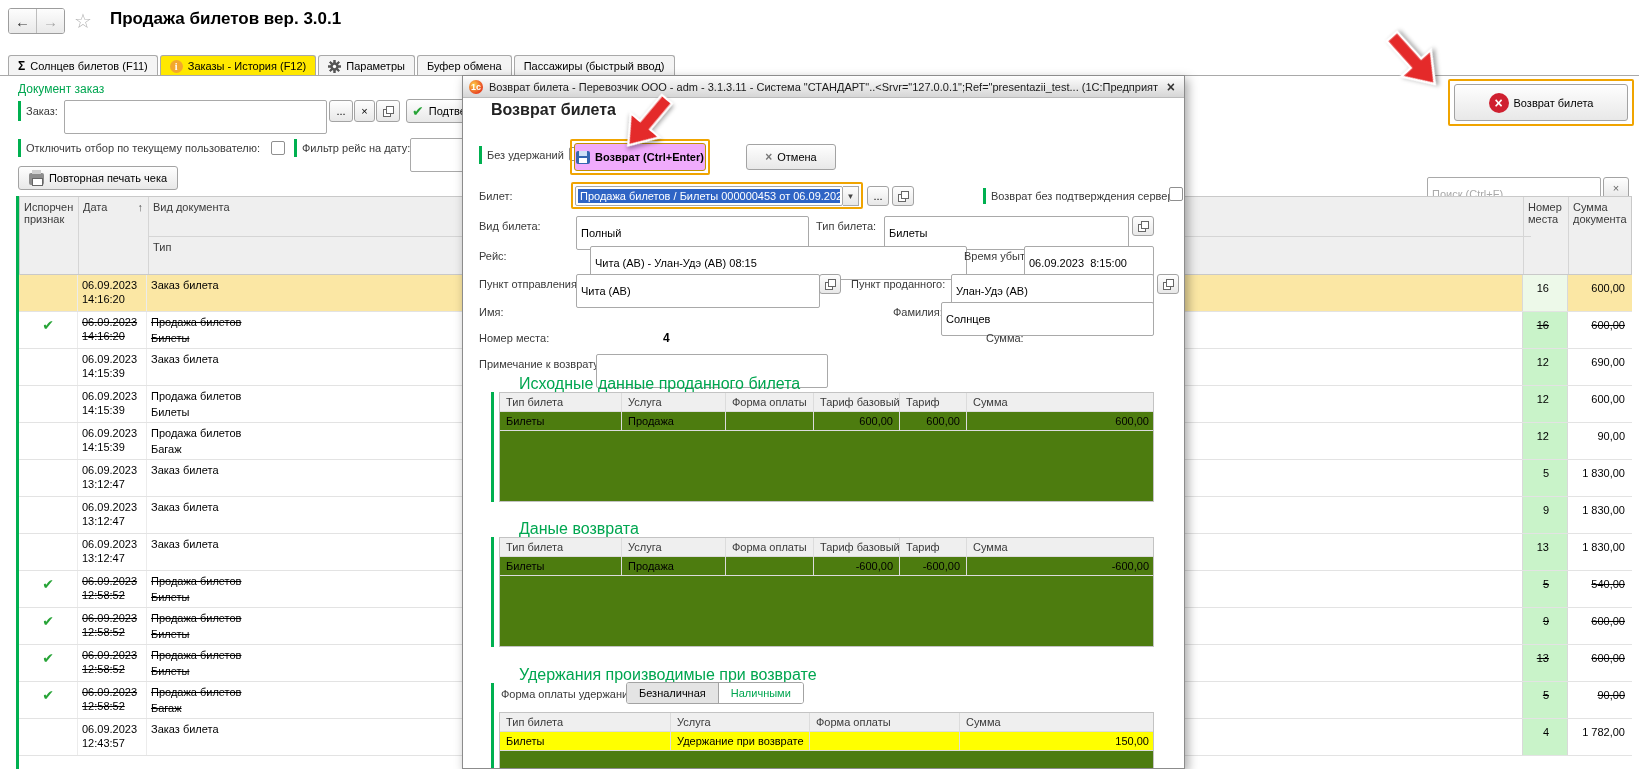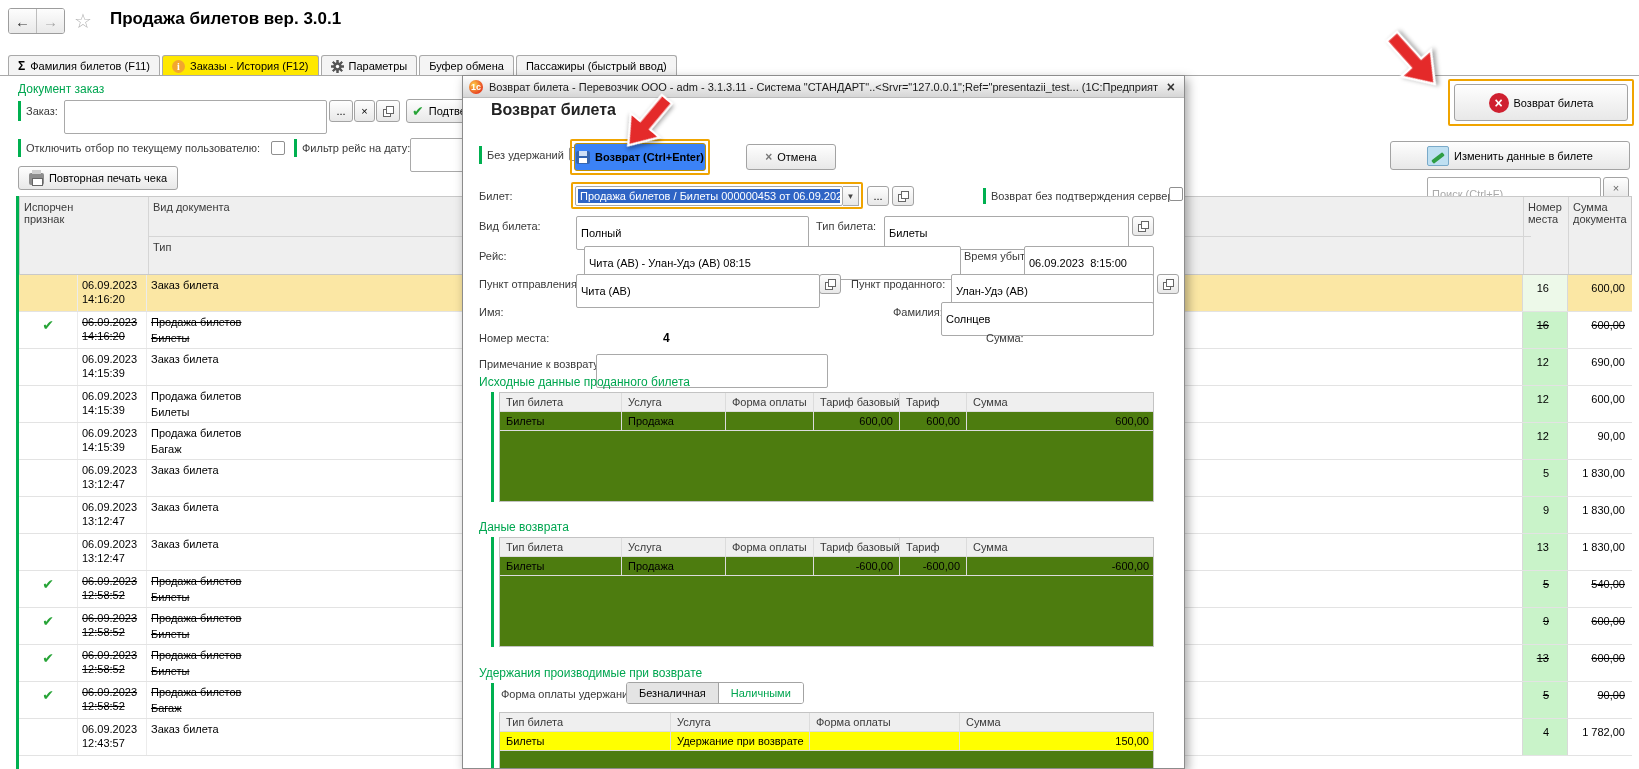--- a/index.html
+++ b/index.html
@@ -78,34 +78,34 @@
           border:1px solid #8c8c8c;box-shadow:3px 4px 10px rgba(0,0,0,.35);z-index:10;box-sizing:border-box;overflow:hidden;}
   .dlg-titlebar{position:absolute;left:0;top:0;width:100%;height:22px;
                 background:linear-gradient(#fefefe,#d6d6d6);border-bottom:1px solid #bbb;box-sizing:border-box;
                 display:flex;align-items:center;padding:0 6px;gap:6px;}
   .onec-icon{width:14px;height:14px;border-radius:50%;flex:0 0 14px;
              background:radial-gradient(circle at 35% 35%,#ffd24a,#e63c1e 75%);
              color:#fff;font-size:9px;font-weight:700;display:flex;align-items:center;justify-content:center;}
   .dlg-title{flex:1;overflow:hidden;white-space:nowrap;text-overflow:clip;color:#1a1a1a;}
   .dlg-close{flex:0 0 auto;font-size:14px;font-weight:700;color:#333;cursor:pointer;padding:0 3px;}
   .dlg-heading{position:absolute;left:28px;top:25px;font-size:16px;font-weight:600;color:#222;}
-  .yellow-btn{background:#3b82f6;border:1px solid #c29200;font-weight:700;}
+  .yellow-btn{background:#f0abfc;border:1px solid #c29200;font-weight:700;}
   .floppy{width:14px;height:13px;position:relative;background:#3566b0;border-radius:2px;flex:0 0 14px;}
   .floppy:before{content:"";position:absolute;left:3px;top:0;width:8px;height:5px;background:#cfe0f5;}
   .floppy:after{content:"";position:absolute;left:3px;top:7px;width:8px;height:5px;background:#fff;}
   .pencil-icon{width:20px;height:18px;position:relative;background:#bfe0f2;border:1px solid #7aaac9;border-radius:2px;flex:0 0 20px;}
   .pencil-icon:before{content:"";position:absolute;left:3px;top:9px;width:14px;height:4px;background:#2f9e44;transform:rotate(-38deg);border-radius:1px;}
   .printer-icon{width:15px;height:12px;position:relative;background:#8d8d8d;border-radius:2px;margin-top:2px;}
   .printer-icon:before{content:"";position:absolute;left:3px;top:-3px;width:9px;height:4px;background:#cfcfcf;}
   .printer-icon:after{content:"";position:absolute;left:3px;top:5px;width:9px;height:6px;background:#fff;border:1px solid #666;}
   .sel-text{background:#2f64c5;color:#fff;padding:1px 2px;white-space:pre;overflow:hidden;}
   .ddown{position:absolute;width:16px;display:flex;align-items:center;justify-content:center;
          border:1px solid #a9a9a9;border-left:none;background:linear-gradient(#fdfdfd,#e7e7e7);
          box-sizing:border-box;color:#444;font-size:8px;}
-  .dlg-sec-title{position:absolute;font-size:12px;}
+  .dlg-sec-title{position:absolute;font-size:16px;margin-left:40px;}
   .dtable{position:absolute;border:1px solid #c3c3c3;background:#4d7c0f;box-sizing:border-box;overflow:hidden;}
   .dt-row{display:grid;border-bottom:1px solid #dcdcdc;}
   .dt-row.head{background:#efefef;color:#3a3a3a;}
   .dt-cell{padding:3px 6px;border-right:1px solid #dcdcdc;box-sizing:border-box;overflow:hidden;white-space:nowrap;height:18px;line-height:13px;}
   .dt-cell:last-child{border-right:none;}
   .dt-cell.num{text-align:right;}
   .dt-row.hl{background:#ffff00;}
   .toggle{position:absolute;display:flex;border:1px solid #a3a3a3;border-radius:3px;overflow:hidden;height:22px;box-sizing:border-box;}
   .tg{display:flex;align-items:center;justify-content:center;padding:0 12px;background:#e4e4e4;cursor:pointer;}
   .tg.on{background:#fff;color:#00a650;border-left:1px solid #a3a3a3;}
@@ -127,21 +127,21 @@
       <div class="navbtn">←</div>
       <div class="navbtn">→</div>
     </div>
     <div class="star">☆</div>
     <div class="apptitle">Продажа билетов вер. 3.0.1</div>
   </div>
 
   <div class="tabbar" id="tabbar">
       <div class="tab">
         <span class="icon-sigma">Σ</span>
-        <span>Фамилия билетов (F11)</span>
+        <span>Солнцев билетов (F11)</span>
       </div>
       <div class="tab active">
         <span class="icon-info">i</span>
         <span>Заказы - История (F12)</span>
       </div>
       <div class="tab">
         <svg width="13" height="13" viewBox="0 0 20 20">
           <rect x="8.5" y="0" width="3" height="20" transform="rotate(0 10 10)" fill="#555"></rect>
           <rect x="8.5" y="0" width="3" height="20" transform="rotate(45 10 10)" fill="#555"></rect>
           <rect x="8.5" y="0" width="3" height="20" transform="rotate(90 10 10)" fill="#555"></rect>
@@ -190,32 +190,32 @@
     <div class="btn" style="left:18px;top:90px;width:160px;height:24px">
       <span class="printer-icon"></span>
       <span>Повторная печать чека</span>
     </div>
 
     <div class="annot" style="left:1448px;top:3px;width:186px;height:47px"></div>
     <div class="btn ret-btn">
       <span class="redx">×</span>
       <span>Возврат билета</span>
     </div>
-    <div class="btn edit-btn">
-      <span class="pencil-icon"></span>
-      <span>Изменить данные в билете</span>
-    </div>
     <div class="inp search-inp">Поиск (Ctrl+F)</div>
     <div class="btn search-x">×</div>
 
     <div class="greenbar mtable-greenbar"></div>
     <div class="mt-header">
       <div class="mt-h-cell" style="left:0;width:58px">
         <div>Испорчен</div>
           <div>признак</div>
+      </div>
+      <div class="mt-h-cell" style="left:58px;width:70px;border-left:1px solid #d5d5d5">
+        <span>Дата</span>
+        <span class="sort-up" style="position:absolute;right:5px;top:4px">↑</span>
       </div>
       <div class="mt-h-cell" style="left:128px;width:1375px;border-left:1px solid #d5d5d5">
         <div style="position:absolute;left:0;top:39px;width:100%;border-top:1px solid #d5d5d5;padding:4px">Тип</div>
         <div>Вид документа</div>
       </div>
       <div class="mt-h-cell" style="left:1503px;width:45px;border-left:1px solid #d5d5d5">
         <div>Номер</div>
           <div>места</div>
       </div>
       <div class="mt-h-cell" style="left:1548px;width:65px;border-left:1px solid #d5d5d5">
@@ -428,21 +428,21 @@
 
     <div class="lbl" style="position:absolute;left:16px;top:144px">Вид билета:</div>
     <div class="inp" style="left:113px;top:140px;width:233px;height:20px">Полный</div>
     <div class="lbl" style="position:absolute;left:353px;top:144px">Тип билета:</div>
     <div class="inp" style="left:421px;top:140px;width:245px;height:20px">Билеты</div>
     <div class="btn" style="left:669px;top:140px;width:22px;height:20px">
         <span class="copyicon"></span>
       </div>
 
     <div class="lbl" style="position:absolute;left:16px;top:174px">Рейс:</div>
-    <div class="inp" style="left:121px;top:170px;width:377px;height:28px">Чита (АВ) - Улан-Удэ (АВ) 08:15</div>
+    <div class="inp" style="left:127px;top:170px;width:377px;height:28px">Чита (АВ) - Улан-Удэ (АВ) 08:15</div>
     <div class="lbl" style="position:absolute;left:501px;top:174px">Время убытия:</div>
     <div class="inp" style="left:561px;top:170px;width:130px;height:20px">06.09.2023  8:15:00</div>
 
     <div class="lbl" style="position:absolute;left:16px;top:202px">Пункт отправления:</div>
     <div class="inp" style="left:113px;top:198px;width:244px;height:20px">Чита (АВ)</div>
     <div class="btn" style="left:356px;top:198px;width:22px;height:20px">
         <span class="copyicon"></span>
       </div>
     <div class="lbl" style="position:absolute;left:388px;top:202px">Пункт проданного:</div>
     <div class="inp" style="left:488px;top:198px;width:203px;height:20px">Улан-Удэ (АВ)</div>

